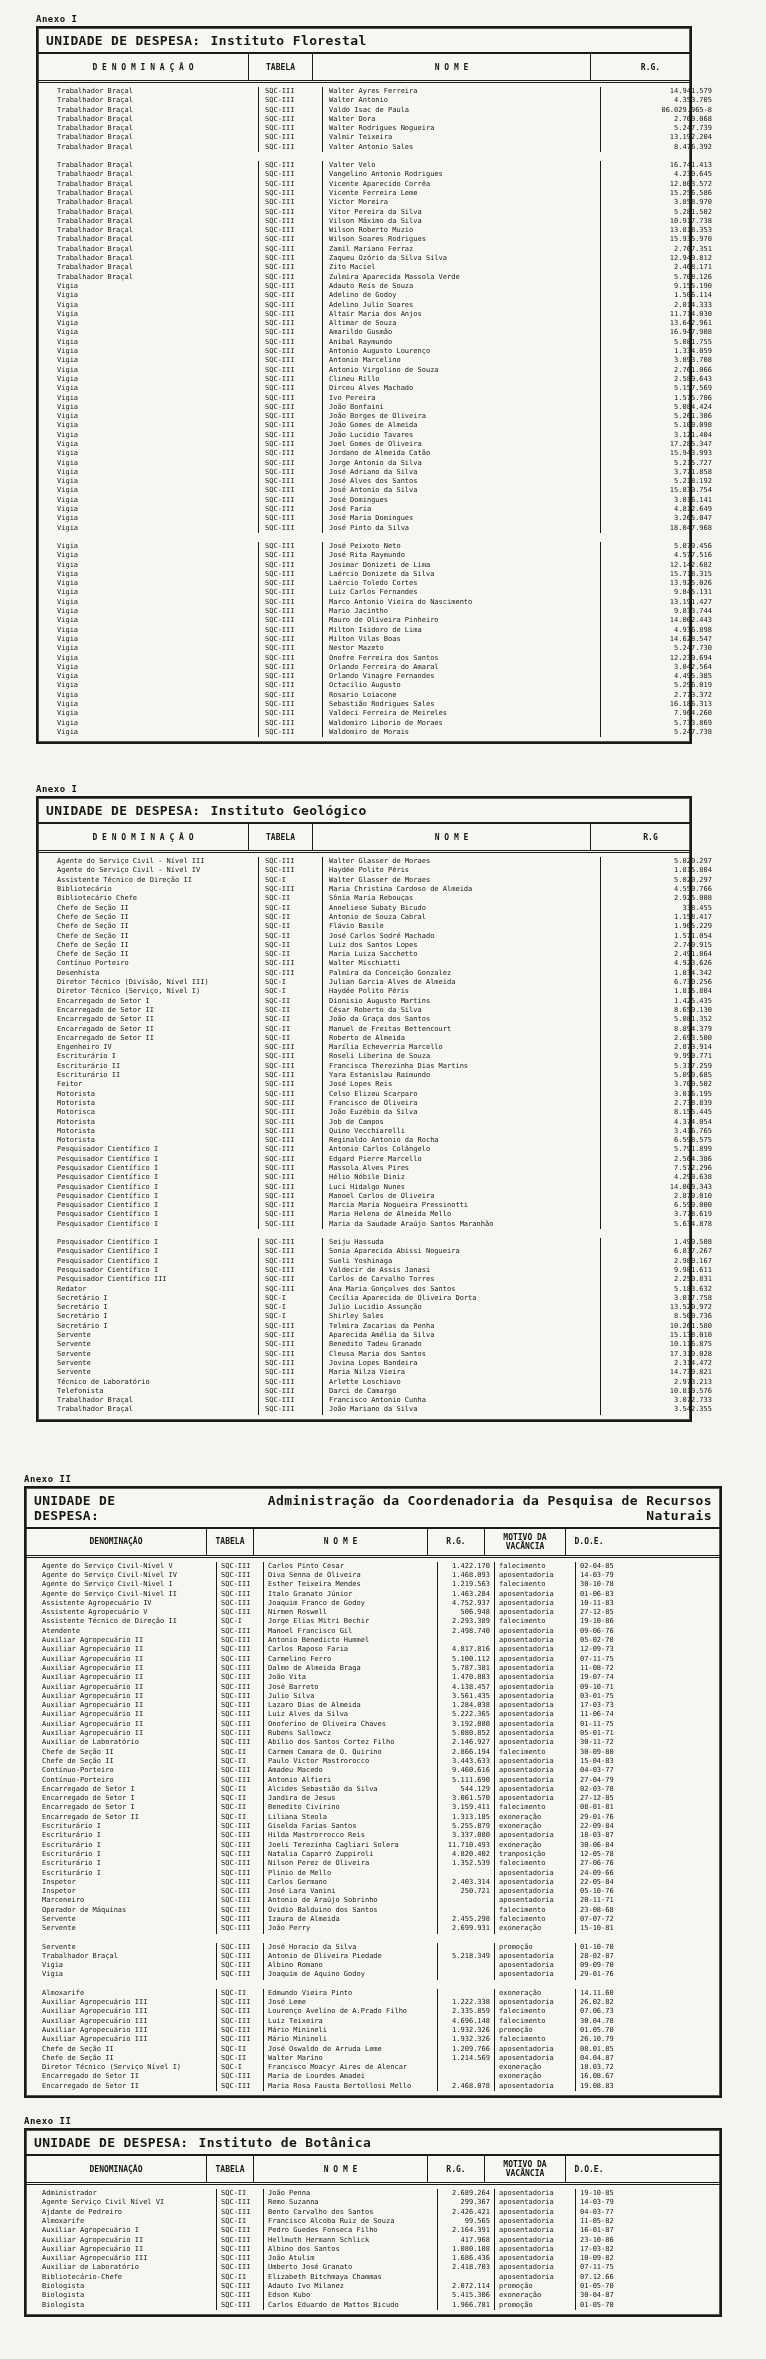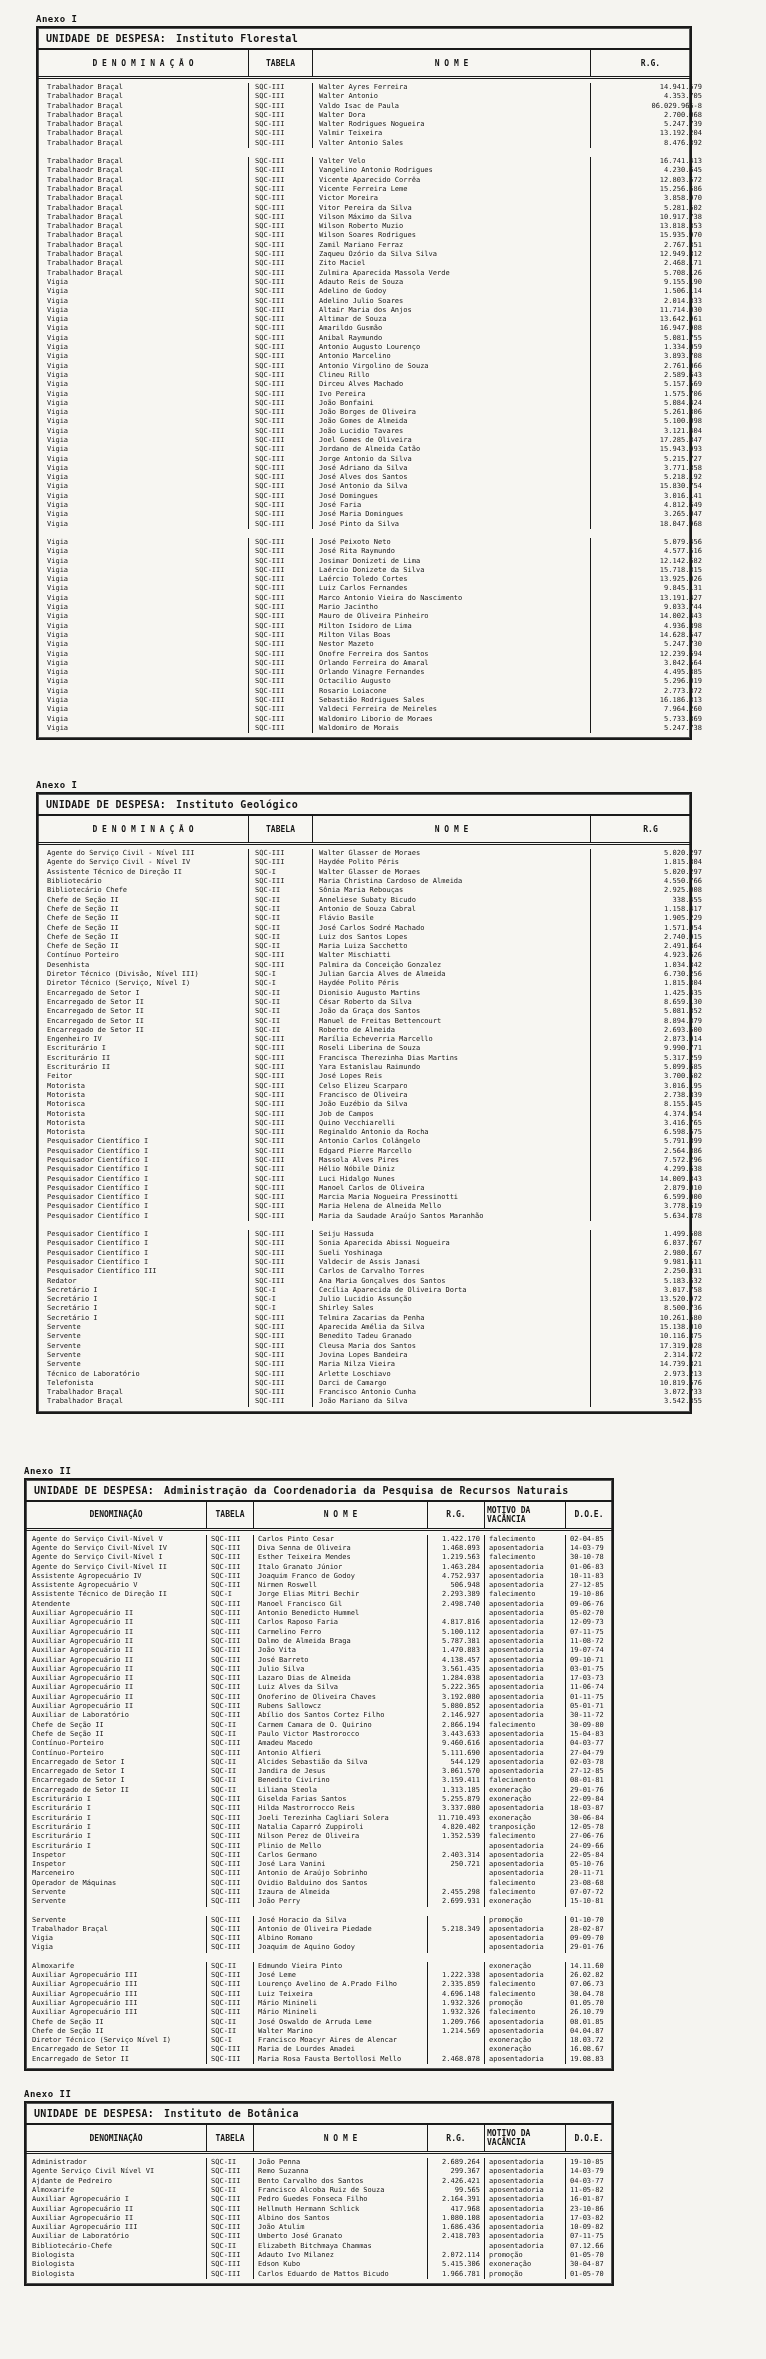--- a/index.html
+++ b/index.html
@@ -14,44 +14,44 @@
   .anexo{
     font-size:9px;font-weight:bold;letter-spacing:.5px;
     margin:0 0 2px 0;color:#111;
   }
   .doc-table{
     border:2px solid #1a1a1a;
     box-shadow:0 0 0 1px #555 inset;
     background:#f7f6f2;
   }
   .w-wide{width:656px;margin-left:36px;}
-  .w-narrow{width:590px;margin-left:24px;}
+  .w-narrow{width:698px;margin-left:24px;}
   .unit-band{
     border-bottom:2px solid #1a1a1a;
     padding:5px 8px 4px 8px;
-    font-size:10px;
+    font-size:13px;
     display:flex;align-items:baseline;gap:10px;
   }
   .unit-label{font-weight:bold;letter-spacing:.3px;}
   .unit-name{font-weight:bold;letter-spacing:.4px;text-align:right;}
   .header-row{
     display:grid;
     border-bottom:3px double #1a1a1a;
     min-height:26px;
     align-items:center;
   }
   .hcell{
-    font-size:8px;font-weight:bold;text-align:left;
+    font-size:8px;font-weight:bold;text-align:center;
     padding:4px 2px;line-height:9px;
     border-left:1px solid #1a1a1a;
     align-self:stretch;display:flex;align-items:center;justify-content:center;
   }
   .hcell:first-child{border-left:none;}
   .tbody{padding:4px 0 5px 0;}
-  .block{margin-bottom:0;}
+  .block{margin-bottom:0;padding-left:10px;}
   .block + .block{margin-top:9px;}
   .row{display:grid;line-height:9.3px;}
   .cell{
     font-size:7px;
     white-space:nowrap;overflow:hidden;
     border-left:1px solid #1a1a1a;
     padding-left:6px;
   }
   .cell:first-child{border-left:none;padding-left:9px;}
   .c4{grid-template-columns:210px 64px 278px 120px;}

